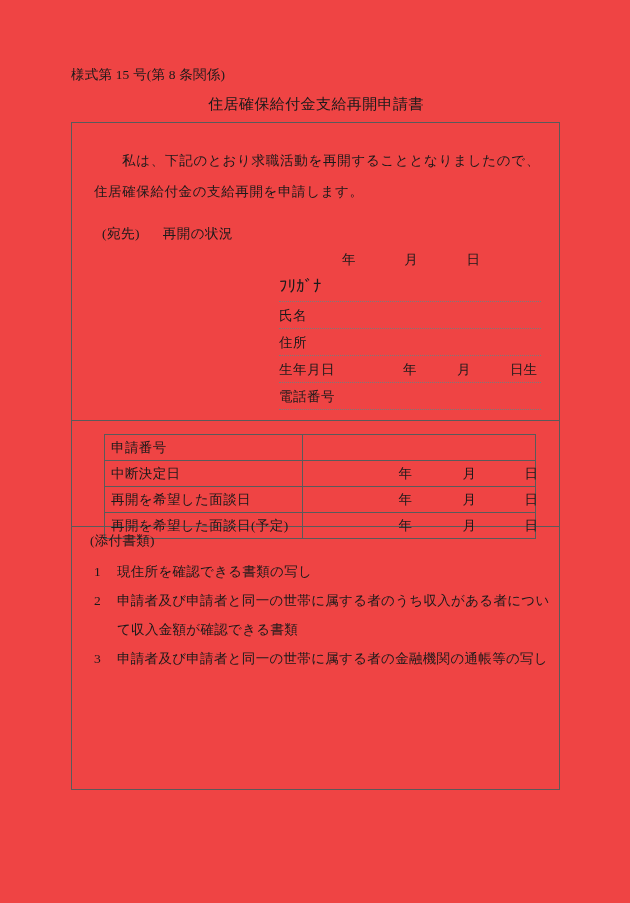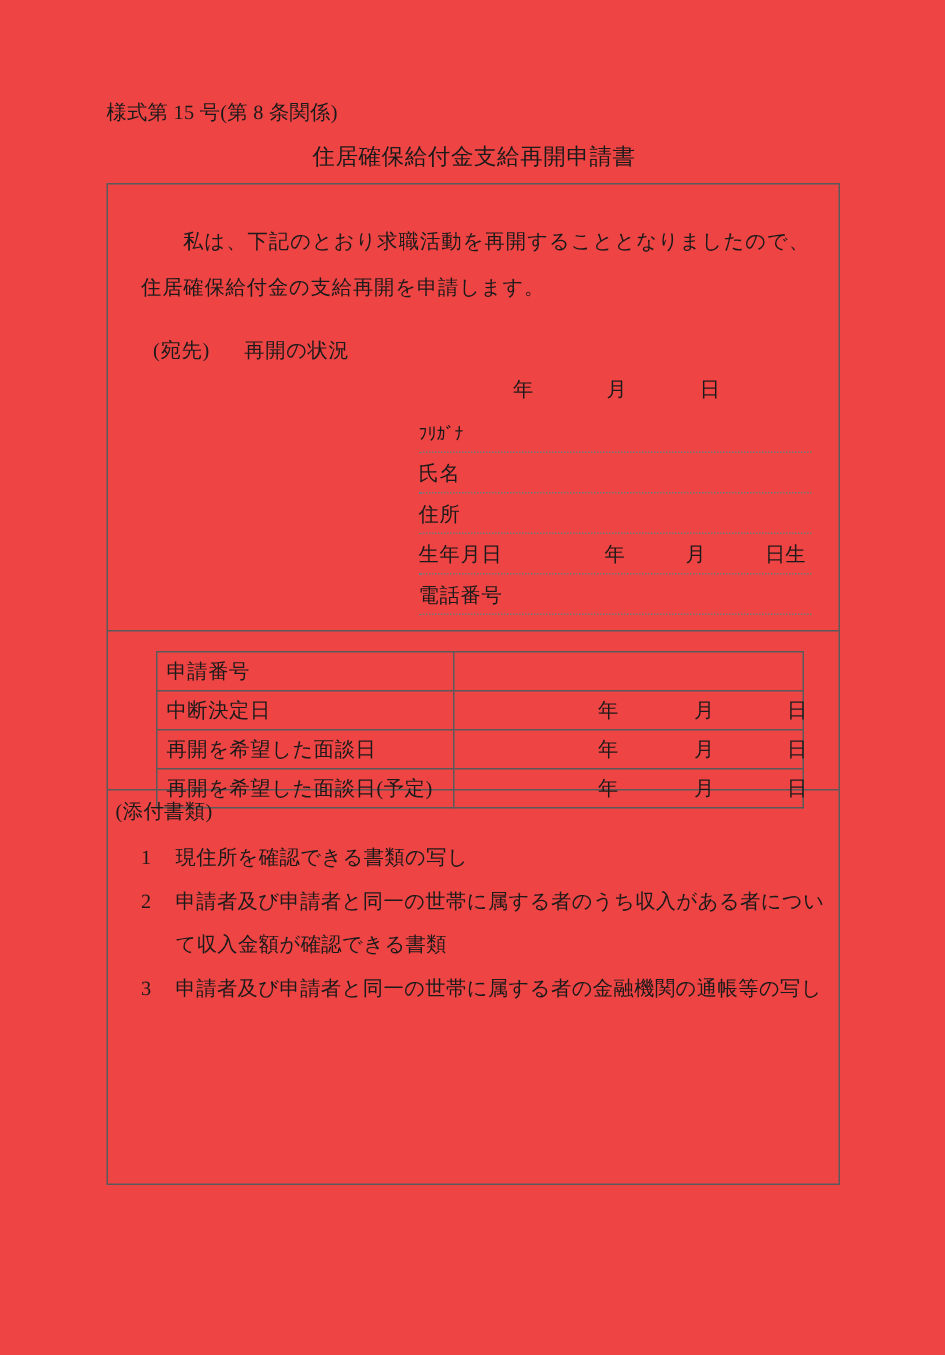--- a/index.html
+++ b/index.html
@@ -108,21 +108,21 @@
     font-size: 13.5px;
     white-space: nowrap;
   }
   .field-row .lbl {
     position: absolute;
     left: 0;
     bottom: 3px;
     letter-spacing: 0.5px;
   }
   .field-row .lbl.kana {
-    font-size: 12px;
+    font-size: 17px;
     letter-spacing: 0px;
     bottom: 4px;
     text-align: center;
   }
   .field-row .dob-k1 { position: absolute; left: 124px; bottom: 3px; }
   .field-row .dob-k2 { position: absolute; left: 178px; bottom: 3px; }
   .field-row .dob-k3 { position: absolute; left: 231px; bottom: 3px; }
 
   
   .sec-heading {
@@ -179,21 +179,21 @@
   .ymd .d { left: 222px; }
 
   
   .sec-attach {
     position: relative;
     height: 145px;
     box-sizing: border-box;
   }
   .attach-title {
     position: absolute;
-    left: 5px;
+    left: 18px;
     top: 5px;
     font-size: 13.5px;
     letter-spacing: 0.3px;
   }
   .attach-list {
     position: absolute;
     left: 5px;
     top: 30px;
     width: 478px;
   }

